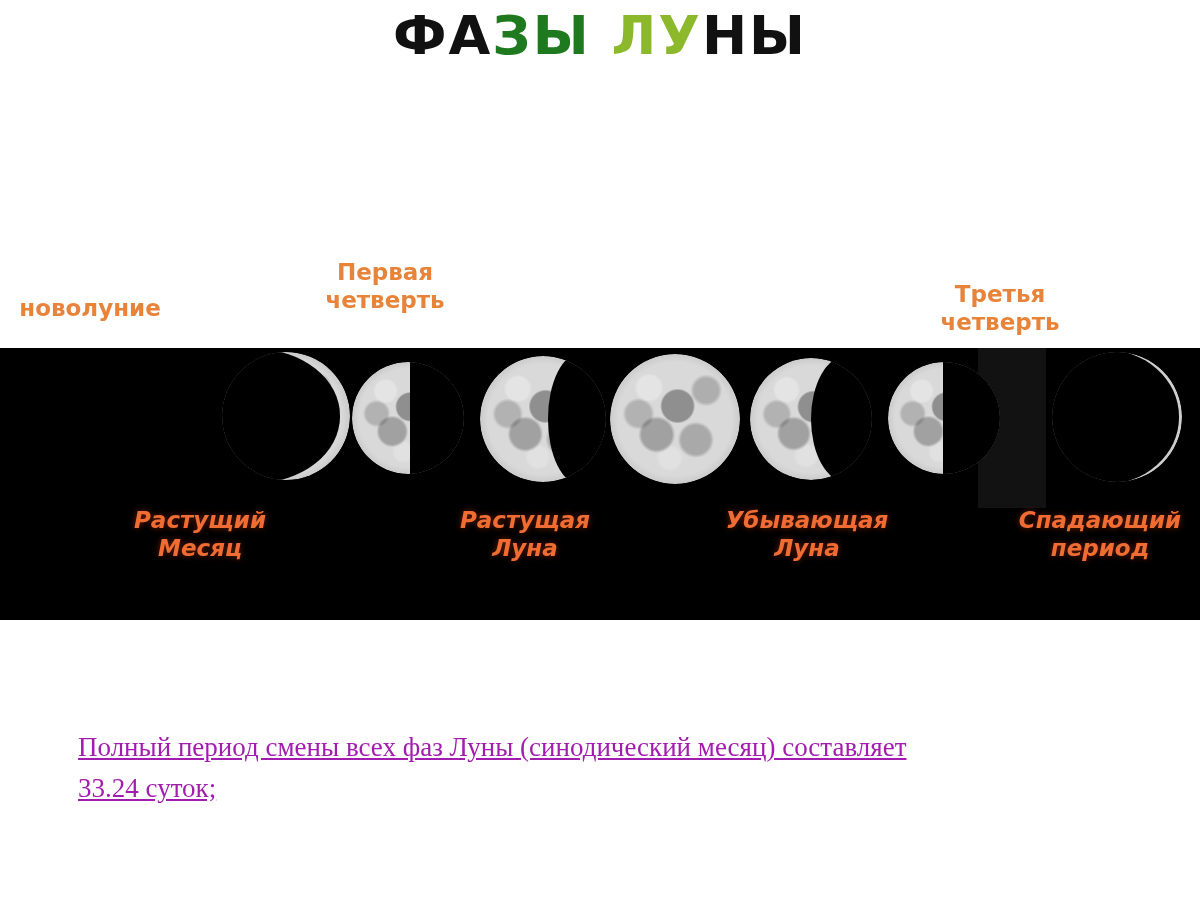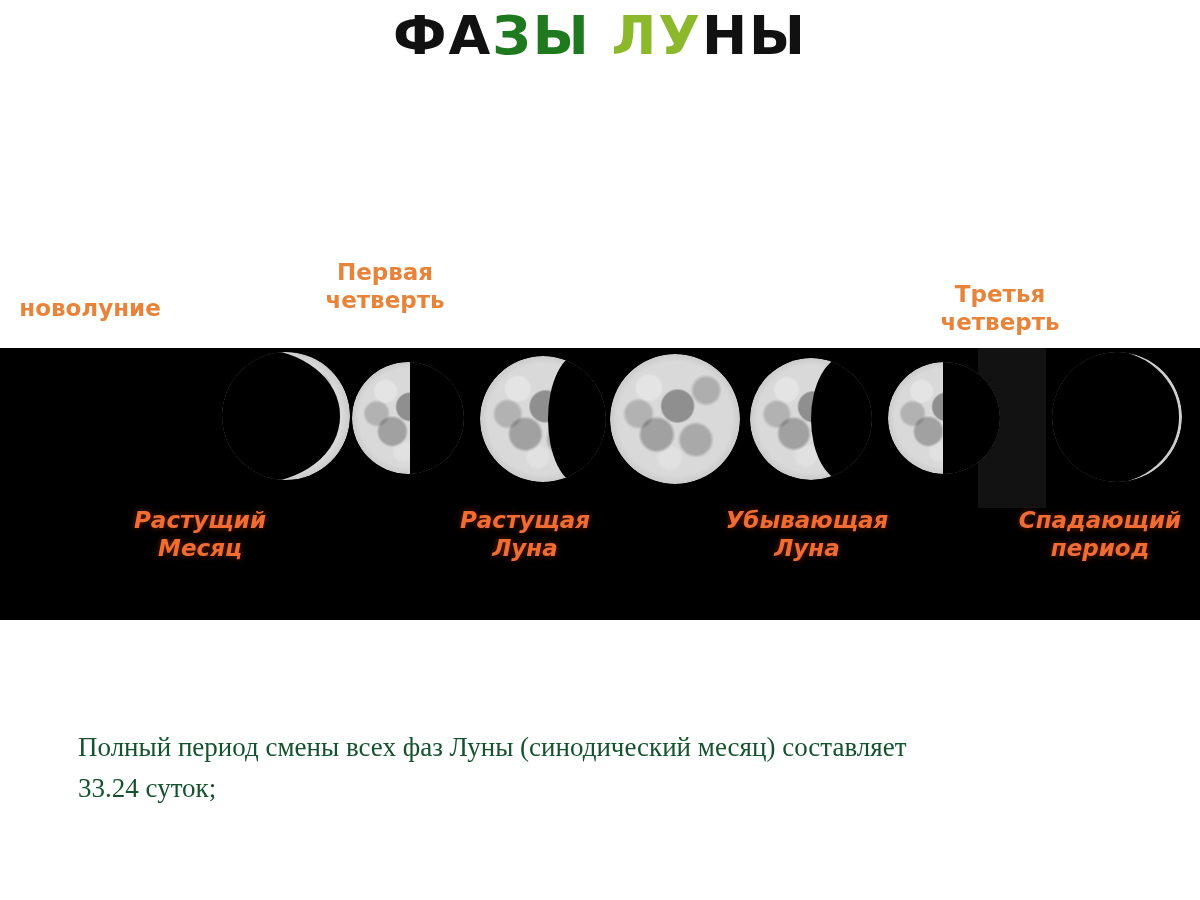--- a/index.html
+++ b/index.html
@@ -120,21 +120,22 @@
 
   
   #caption {
     position: absolute;
     left: 78px;
     top: 727px;
     width: 1060px;
     font-family: "Liberation Serif", "DejaVu Serif", serif;
     font-size: 27px;
     line-height: 1.52;
-    color: #14532d;
+    color: #a21caf;
+    text-decoration: underline;
   }
   #ghost-line {
     position: absolute;
     left: 200px;
     top: 833px;
     width: 420px;
     height: 18px;
     color: #fcfcfc;
     font-family: "Liberation Serif", serif;
     font-size: 16px;

